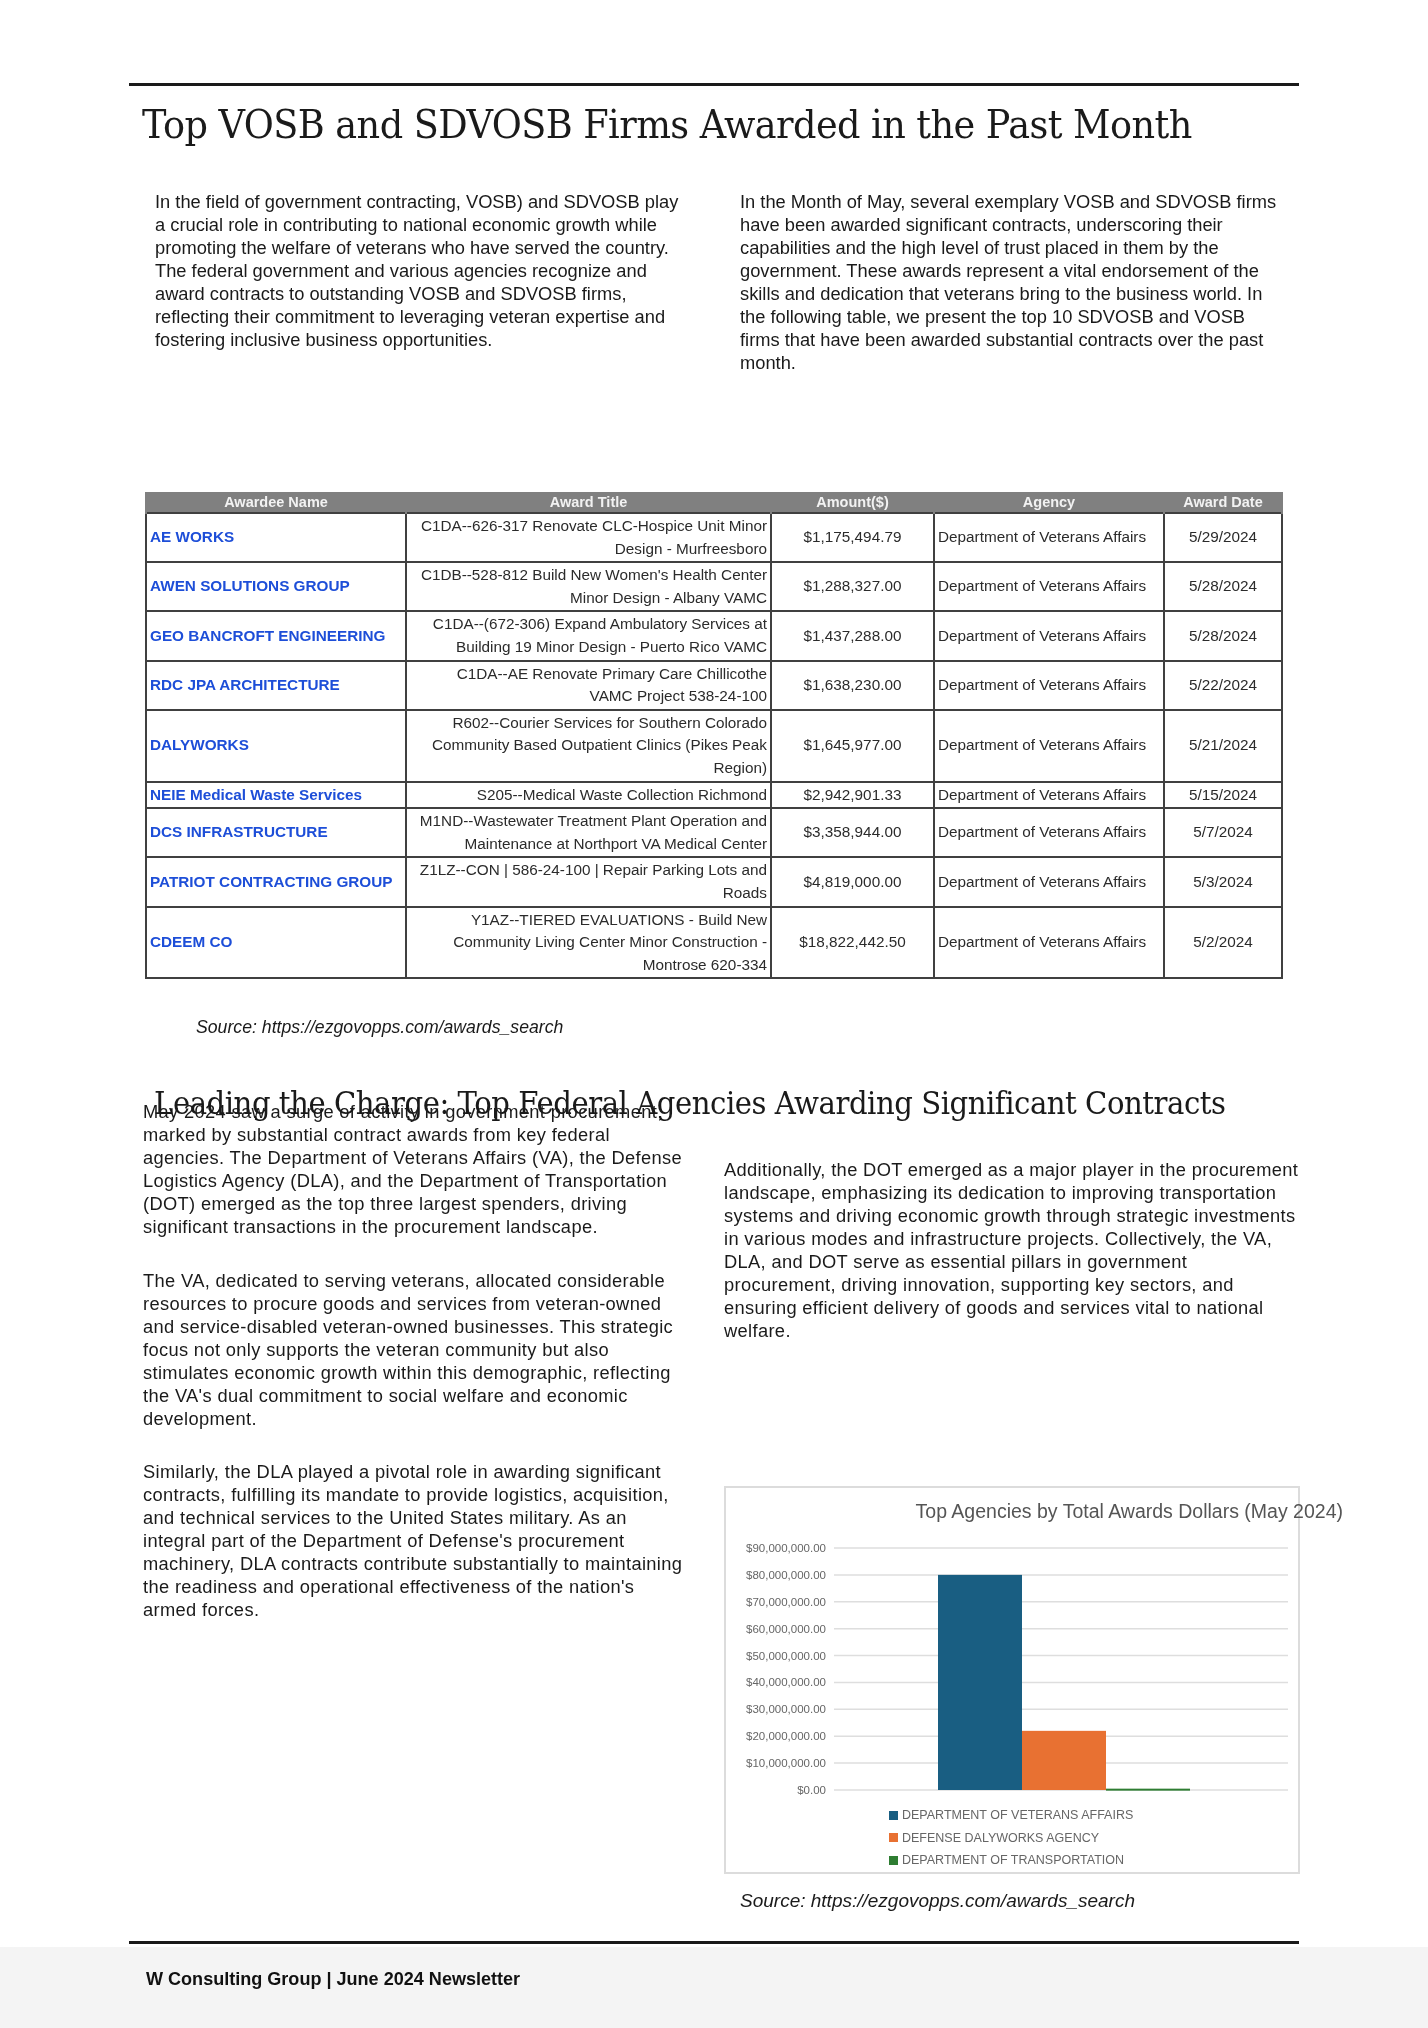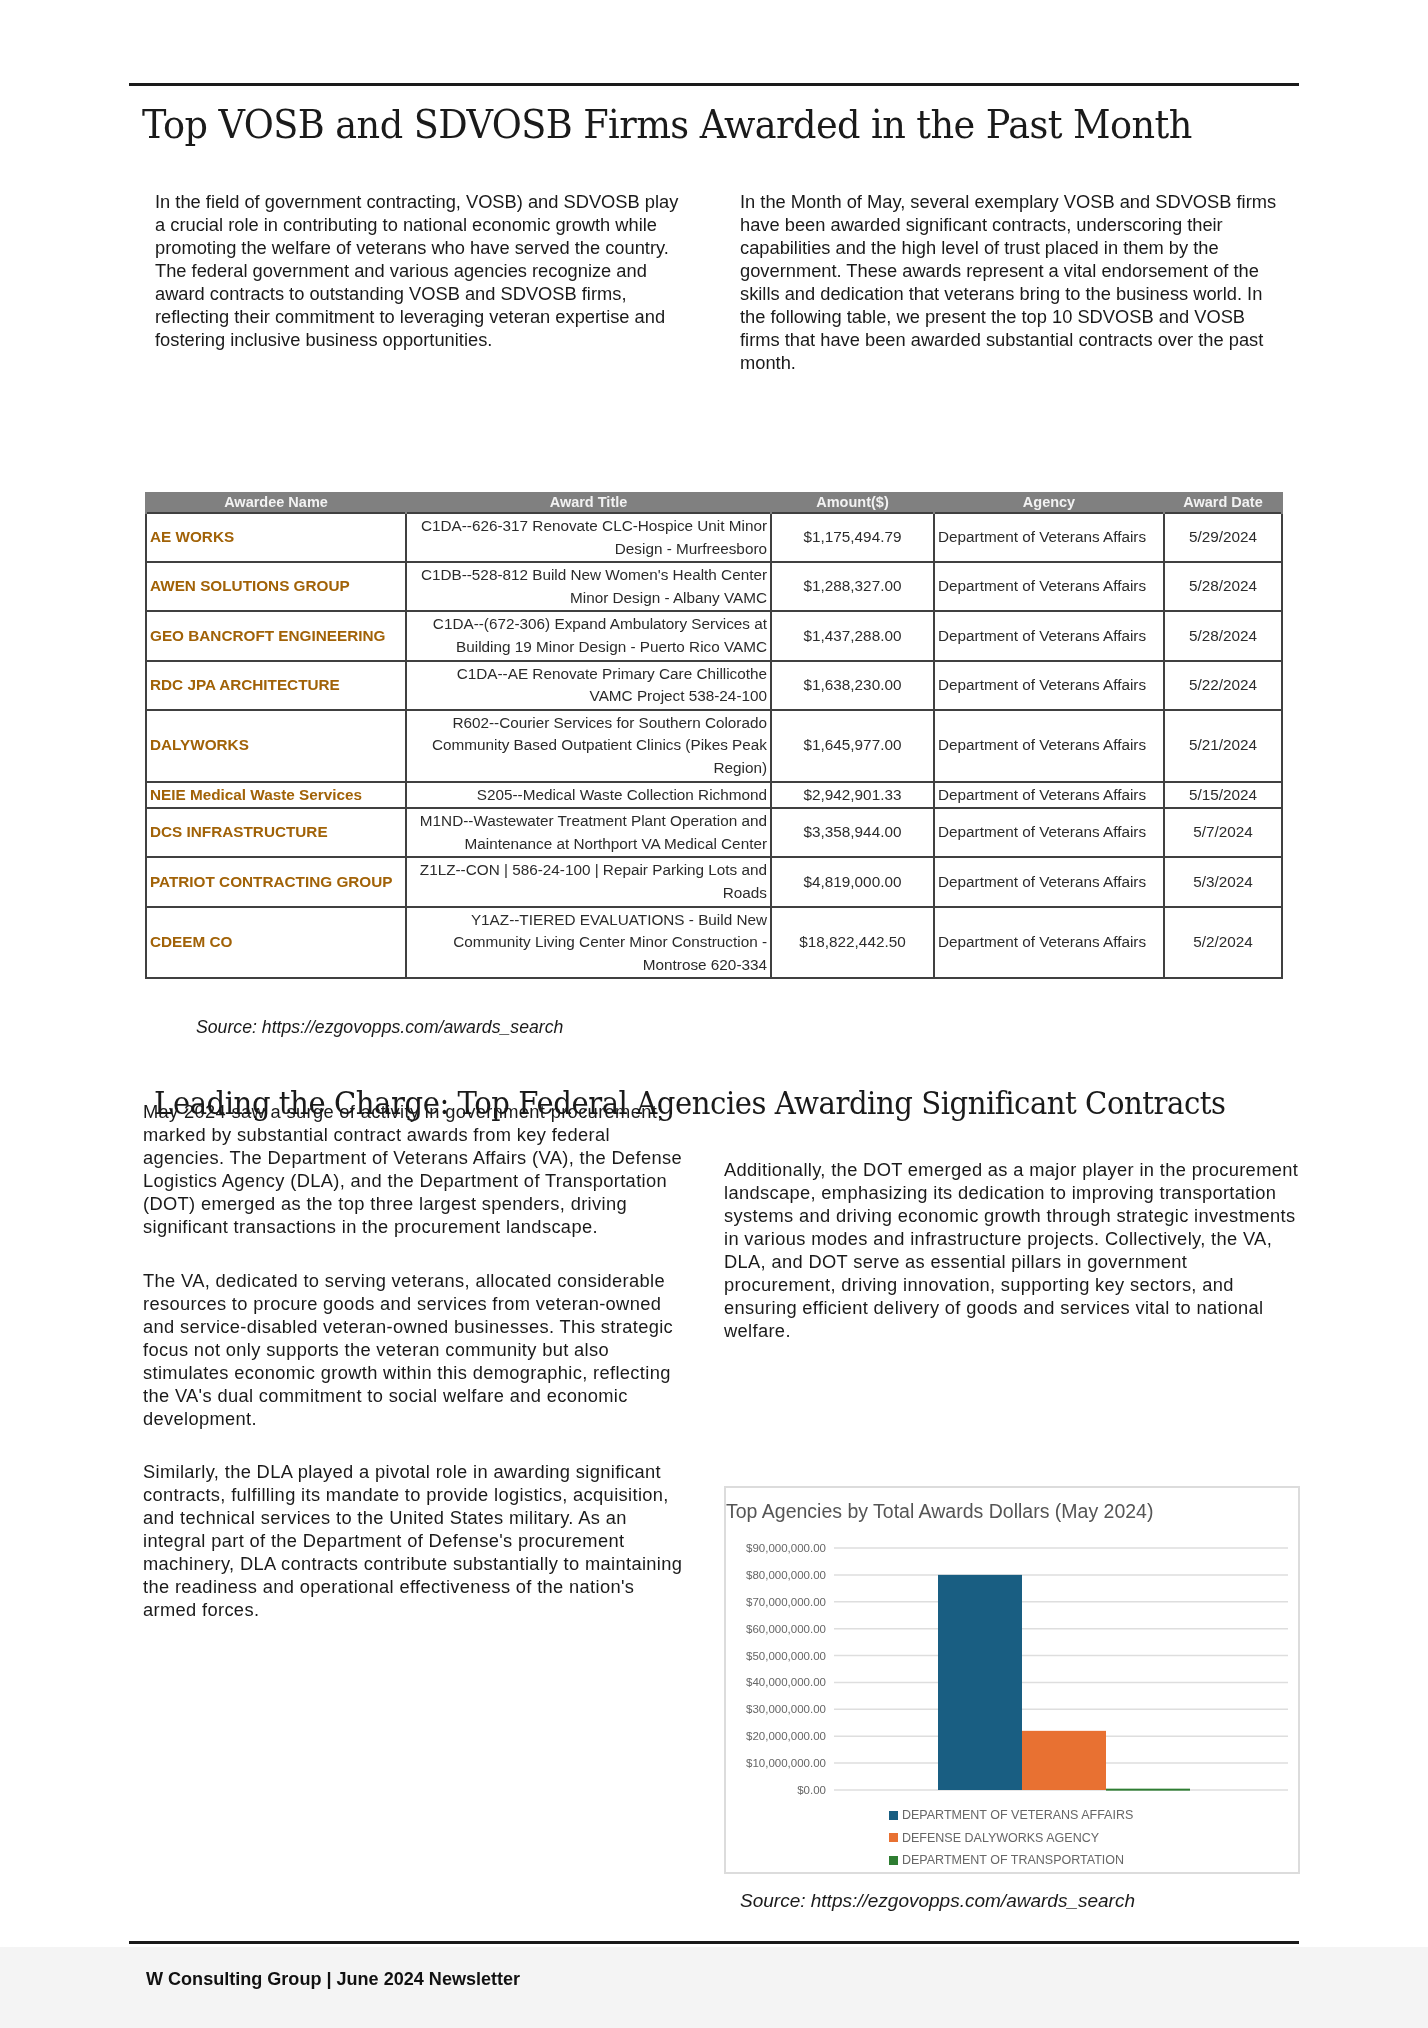--- a/index.html
+++ b/index.html
@@ -5,32 +5,32 @@
   html, body { margin: 0; padding: 0; background: #ffffff; }
   body { width: 1428px; height: 2028px; position: relative; overflow: hidden; font-family: "Liberation Sans", sans-serif; color: #1a1a1a; }
   .rule-top { position: absolute; left: 129px; top: 83px; width: 1170px; height: 3px; background: #1a1a1a; }
   .h1 { position: absolute; left: 142px; top: 102px; font-family: "DejaVu Serif", serif; font-size: 39px; font-weight: normal; color: #1a1a1a; margin: 0; letter-spacing: -0.6px; transform: scaleX(0.94); transform-origin: left top; white-space: nowrap; }
   .para { position: absolute; font-size: 18.3px; line-height: 23px; color: #1a1a1a; margin: 0; }
   .p-intro-left { left: 155px; top: 190px; width: 525px; }
   .p-intro-right { left: 740px; top: 190px; width: 545px; }
   .awards-table { position: absolute; left: 145px; top: 492px; width: 1138px; border-collapse: collapse; font-family: "Liberation Sans", sans-serif; font-size: 15.3px; padding-left: 48px; }
   .awards-table th { background: #808080; color: #f2f2f2; font-weight: bold; font-size: 14.5px; height: 20px; padding: 0 3px; border-left: 2px solid #808080; border-right: 2px solid #808080; }
   .awards-table td { border: 2px solid #404040; padding: 1px 3px; line-height: 22.6px; color: #2b2b2b; vertical-align: middle; }
-  .awards-table td.c-name { font-weight: bold; width: 252px; color: #a16207; }
+  .awards-table td.c-name { font-weight: bold; width: 252px; color: #1d4ed8; }
   .awards-table td.c-title { width: 357px; text-align: right; }
   .awards-table td.c-amount { width: 155px; text-align: center; }
   .awards-table td.c-agency { width: 222px; }
   .awards-table td.c-date { text-align: center; }
   .source { position: absolute; font-style: italic; font-size: 19px; color: #1a1a1a; }
   .src-table { left: 196px; top: 1016px; transform: scaleX(0.93); transform-origin: left top; }
   .h2 { position: absolute; left: 154px; top: 1085px; font-family: "DejaVu Serif", serif; font-size: 31px; font-weight: normal; color: #1a1a1a; margin: 0; letter-spacing: -0.5px; transform: scaleX(0.94); transform-origin: left top; white-space: nowrap; }
   .p-col-left { left: 143px; top: 1100px; width: 540px; letter-spacing: 0.35px; }
   .p-col-right { left: 724px; top: 1158px; width: 575px; letter-spacing: 0.35px; }
   .chart-box { position: absolute; left: 724px; top: 1486px; width: 572px; height: 384px; border: 2px solid #dcdcdc; background: #fff; }
-  .chart-title { position: absolute; left: 0; width: 100%; top: 12px; text-align: left; font-size: 19.5px; color: #555; }
+  .chart-title { position: absolute; left: 0; width: 100%; top: 12px; text-align: right; font-size: 19.5px; color: #555; padding-left: 45px; }
   .chart-svg { position: absolute; left: 0; top: 0; }
   .legend { position: absolute; left: 163px; top: 316px; font-size: 12.5px; color: #666; }
   .legend-item { display: flex; align-items: center; height: 22.5px; }
   .legend-swatch { width: 9px; height: 9px; margin-right: 4px; display: inline-block; }
   .src-chart { left: 740px; top: 1890px; }
   .footer-band { position: absolute; left: 0; top: 1947px; width: 1428px; height: 81px; background: #f4f4f4; }
   .rule-bottom { position: absolute; left: 129px; top: 1941px; width: 1170px; height: 3px; background: #1a1a1a; }
   .footer-text { position: absolute; left: 146px; top: 1968px; font-size: 19px; font-weight: bold; color: #111; transform: scaleX(0.95); transform-origin: left top; white-space: nowrap; }
 </style>
 </head>

